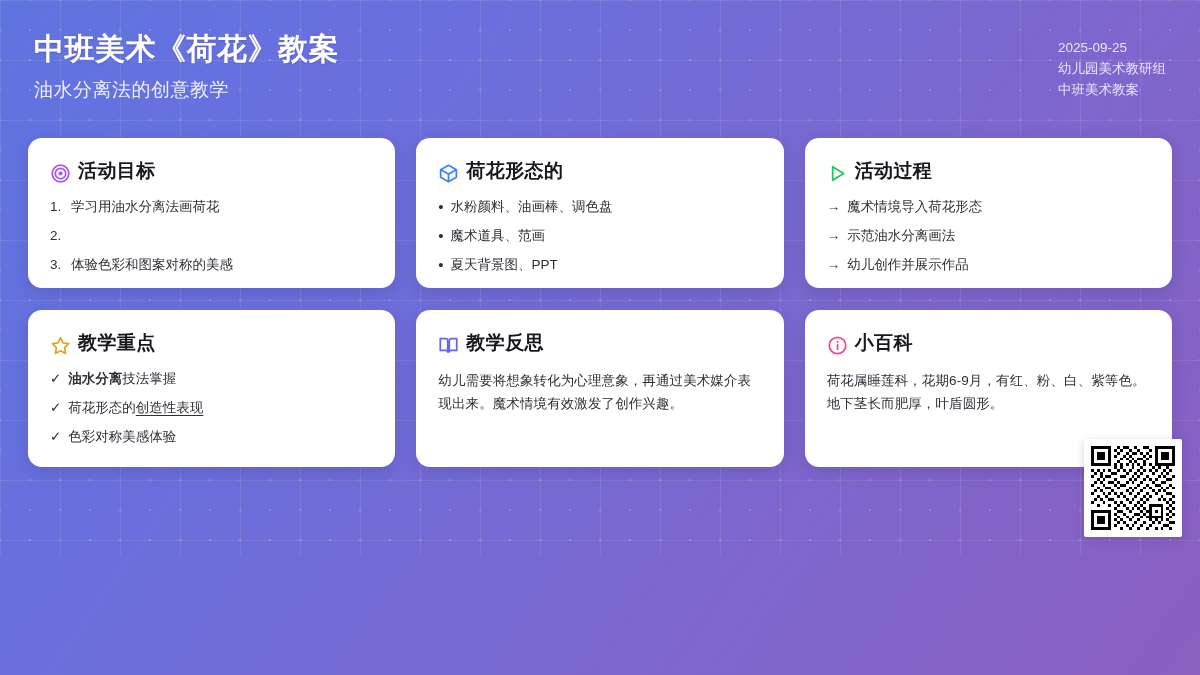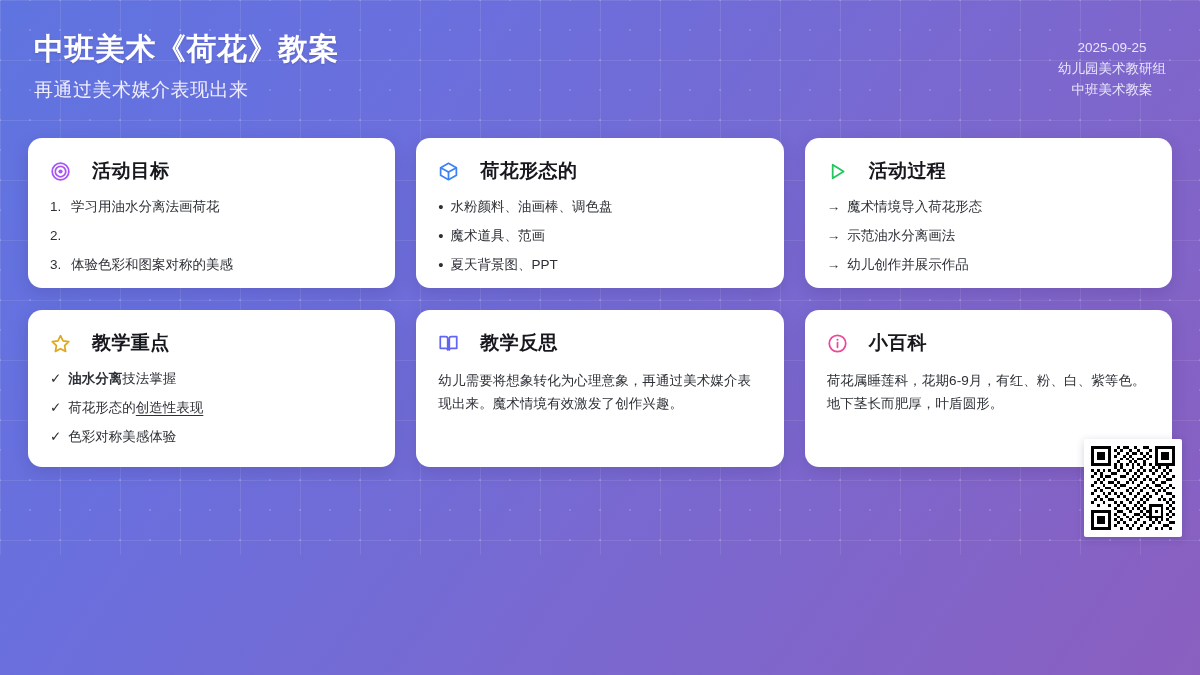--- a/index.html
+++ b/index.html
@@ -30,39 +30,39 @@
   }
   .title-group { padding-left:0; }
   .doc-title {
     font-size:30px; font-weight:bold; color:#ffffff; letter-spacing:.5px;
     line-height:1.25; text-shadow:0 1px 2px rgba(40,30,90,.18);
   }
   .doc-subtitle {
     margin-top:9px; font-size:19px; color:#f0eefc; font-weight:normal;
     letter-spacing:.5px;
   }
-  .meta { text-align:center; line-height:1.55; padding-top:8px; }
+  .meta { text-align:left; line-height:1.55; padding-top:8px; }
   .meta div { font-size:13.5px; color:#e8e5fa; }
 
   
   .cards {
     position:absolute; left:28px; top:138px;
     width:1144px;
     display:grid;
     grid-template-columns:repeat(3,1fr);
     grid-template-rows:150px 157px;
     column-gap:21px; row-gap:22px;
   }
   .card {
     background:#ffffff; border-radius:14px;
     padding:20px 22px 16px 22px;
     box-shadow:0 5px 16px rgba(45,30,95,.17);
     overflow:hidden;
   }
-  .card-head { display:flex; align-items:center; gap:21px; margin-bottom:13px;font-family:Liberation Serif, serif; }
+  .card-head { display:flex; align-items:flex-end; gap:7px; margin-bottom:13px;font-family:Liberation Serif, serif; }
   .card-title { font-size:19px; font-weight:bold; color:#16181d; letter-spacing:.4px; }
   .icon { width:21px; height:21px; flex:0 0 21px; display:block; }
 
   
   .list { list-style:none; }
   .list li {
     font-size:13.5px; color:#2d3036; line-height:1.45;
     margin-bottom:9.5px; display:flex; gap:7px; align-items:baseline;
   }
   .list li:last-child { margin-bottom:0; }
@@ -88,21 +88,21 @@
 </style>
 </head>
 <body>
 
 <div id="page">
   <div id="grid-overlay"></div>
 
   <div class="header">
     <div class="title-group">
       <div class="doc-title">中班美术《荷花》教案</div>
-      <div class="doc-subtitle">再通过美术媒介表现出来</div>
+      <div class="doc-subtitle">油水分离法的创意教学</div>
     </div>
     <div class="meta">
       <div>2025-09-25</div>
       <div>幼儿园美术教研组</div>
       <div>中班美术教案</div>
     </div>
   </div>
 
   <div class="cards">
 

